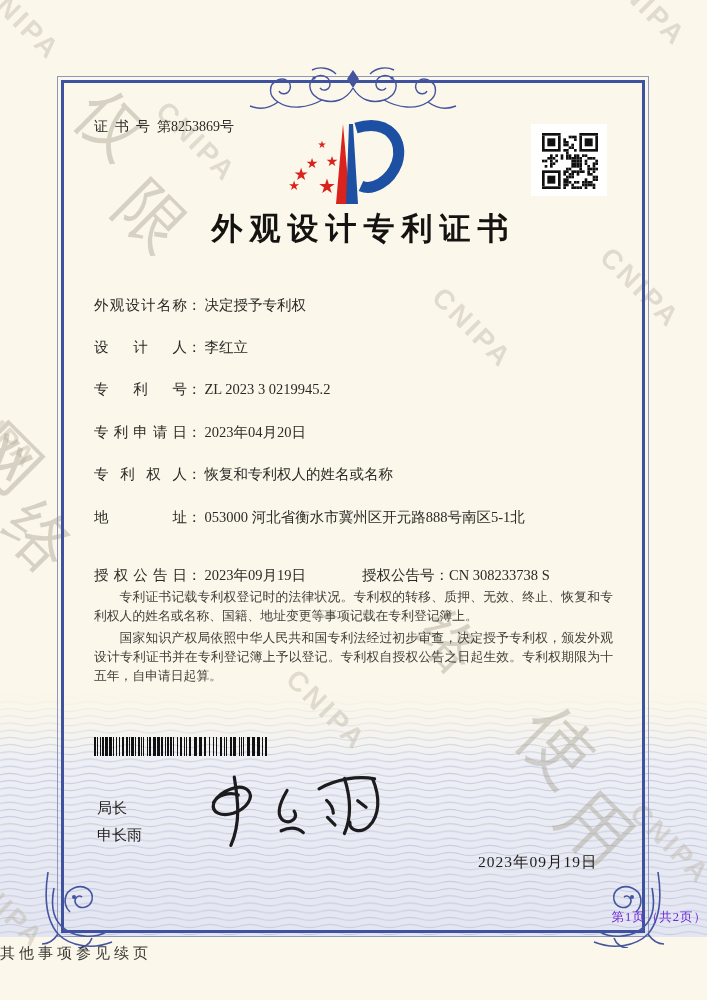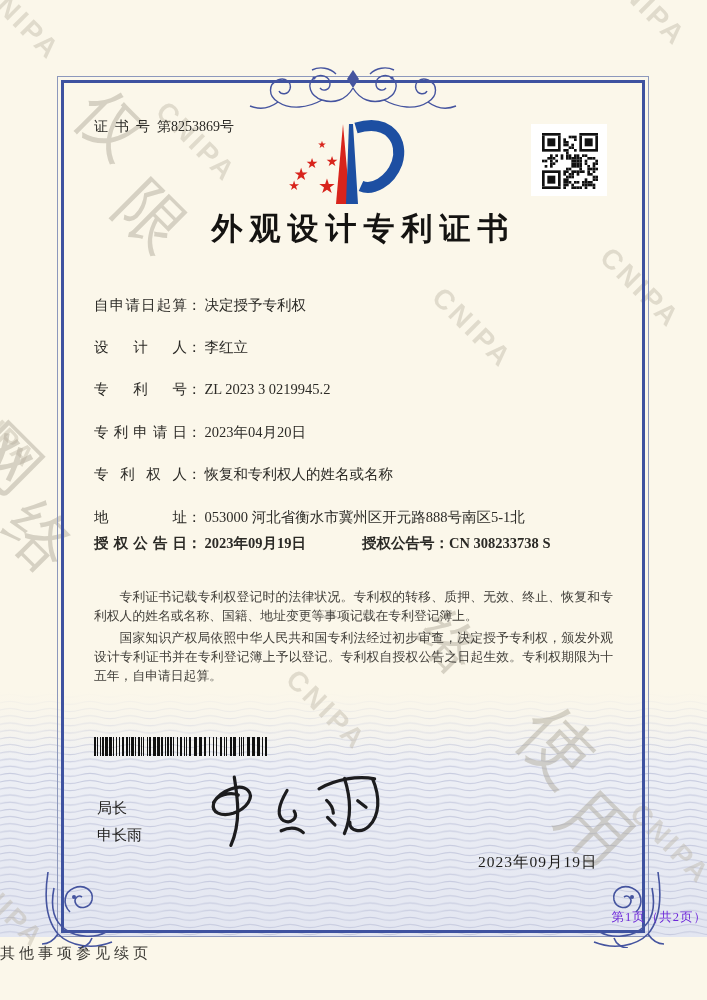--- a/index.html
+++ b/index.html
@@ -293,39 +293,39 @@
           <rect x="34.666666666666664" y="53.33333333333333" width="2.6666666666666665" height="2.6666666666666665" fill="#111"></rect>
           <rect x="37.33333333333333" y="53.33333333333333" width="2.6666666666666665" height="2.6666666666666665" fill="#111"></rect>
           <rect x="42.666666666666664" y="53.33333333333333" width="2.6666666666666665" height="2.6666666666666665" fill="#111"></rect>
           <rect x="50.666666666666664" y="53.33333333333333" width="2.6666666666666665" height="2.6666666666666665" fill="#111"></rect>
         </svg>
     </div>
 
     <div class="abs title">外观设计专利证书</div>
 
     <div class="abs row" style="top:296px;">
-      <span class="flabel">自申请日起算</span><span>：</span><span class="fvalue">决定授予专利权</span>
+      <span class="flabel">外观设计名称</span><span>：</span><span class="fvalue">决定授予专利权</span>
     </div>
     <div class="abs row" style="top:338px;">
       <span class="flabel">设　计　人</span><span>：</span><span class="fvalue">李红立</span>
     </div>
     <div class="abs row" style="top:380px;">
       <span class="flabel">专　利　号</span><span>：</span><span class="fvalue">ZL 2023 3 0219945.2</span>
     </div>
     <div class="abs row" style="top:423px;">
       <span class="flabel">专利申请日</span><span>：</span><span class="fvalue">2023年04月20日</span>
     </div>
     <div class="abs row" style="top:465px;">
       <span class="flabel">专 利 权 人</span><span>：</span><span class="fvalue">恢复和专利权人的姓名或名称</span>
     </div>
     <div class="abs row" style="top:508px;">
       <span class="flabel">地　　　址</span><span>：</span><span class="fvalue">053000 河北省衡水市冀州区开元路888号南区5-1北</span>
     </div>
 
-    <div class="abs row" style="top:534px;font-weight:bold;">
+    <div class="abs row" style="top:566px;">
       <span class="flabel">授权公告日</span><span>：</span><span class="fvalue">2023年09月19日</span>
       <span class="grant-right">
         <span>授权公告号</span><span>：</span><span>CN 308233738 S</span>
       </span>
     </div>
 
     <div class="abs paras">
       <p>专利证书记载专利权登记时的法律状况。专利权的转移、质押、无效、终止、恢复和专利权人的姓名或名称、国籍、地址变更等事项记载在专利登记簿上。</p>
       <p>国家知识产权局依照中华人民共和国专利法经过初步审查，决定授予专利权，颁发外观设计专利证书并在专利登记簿上予以登记。专利权自授权公告之日起生效。专利权期限为十五年，自申请日起算。</p>
     </div>

